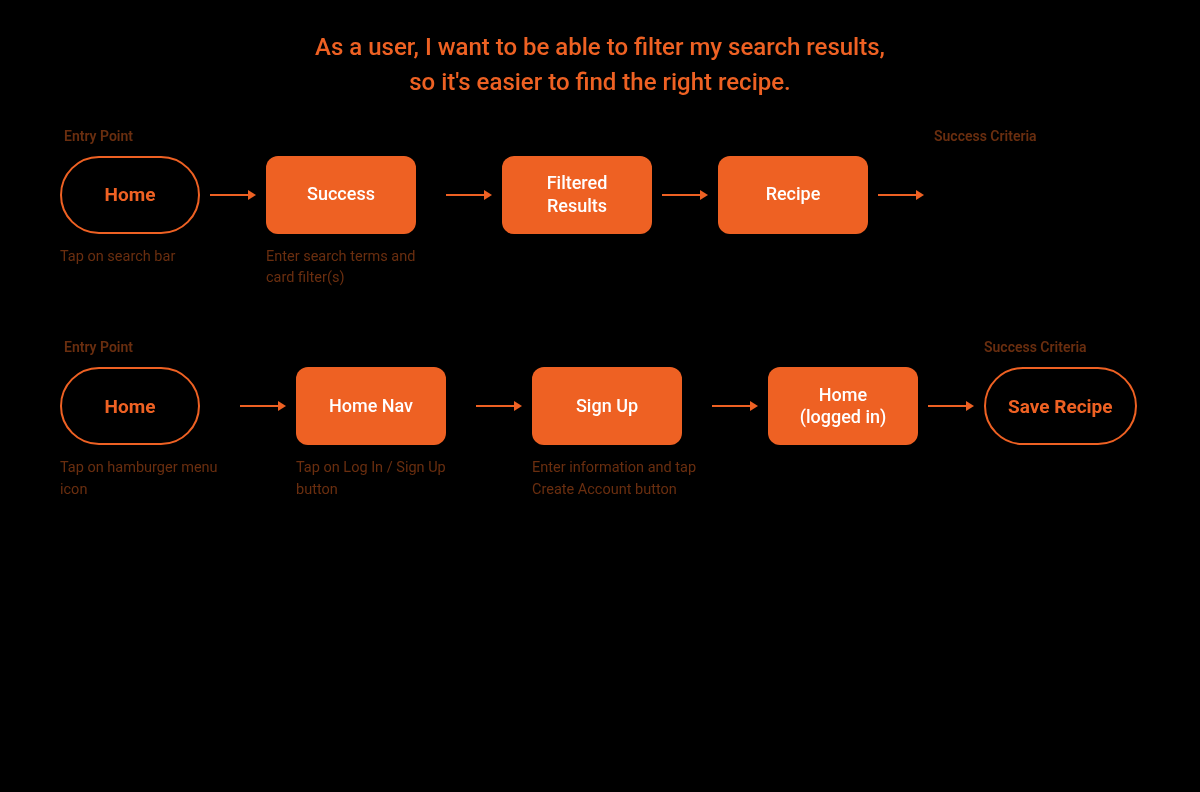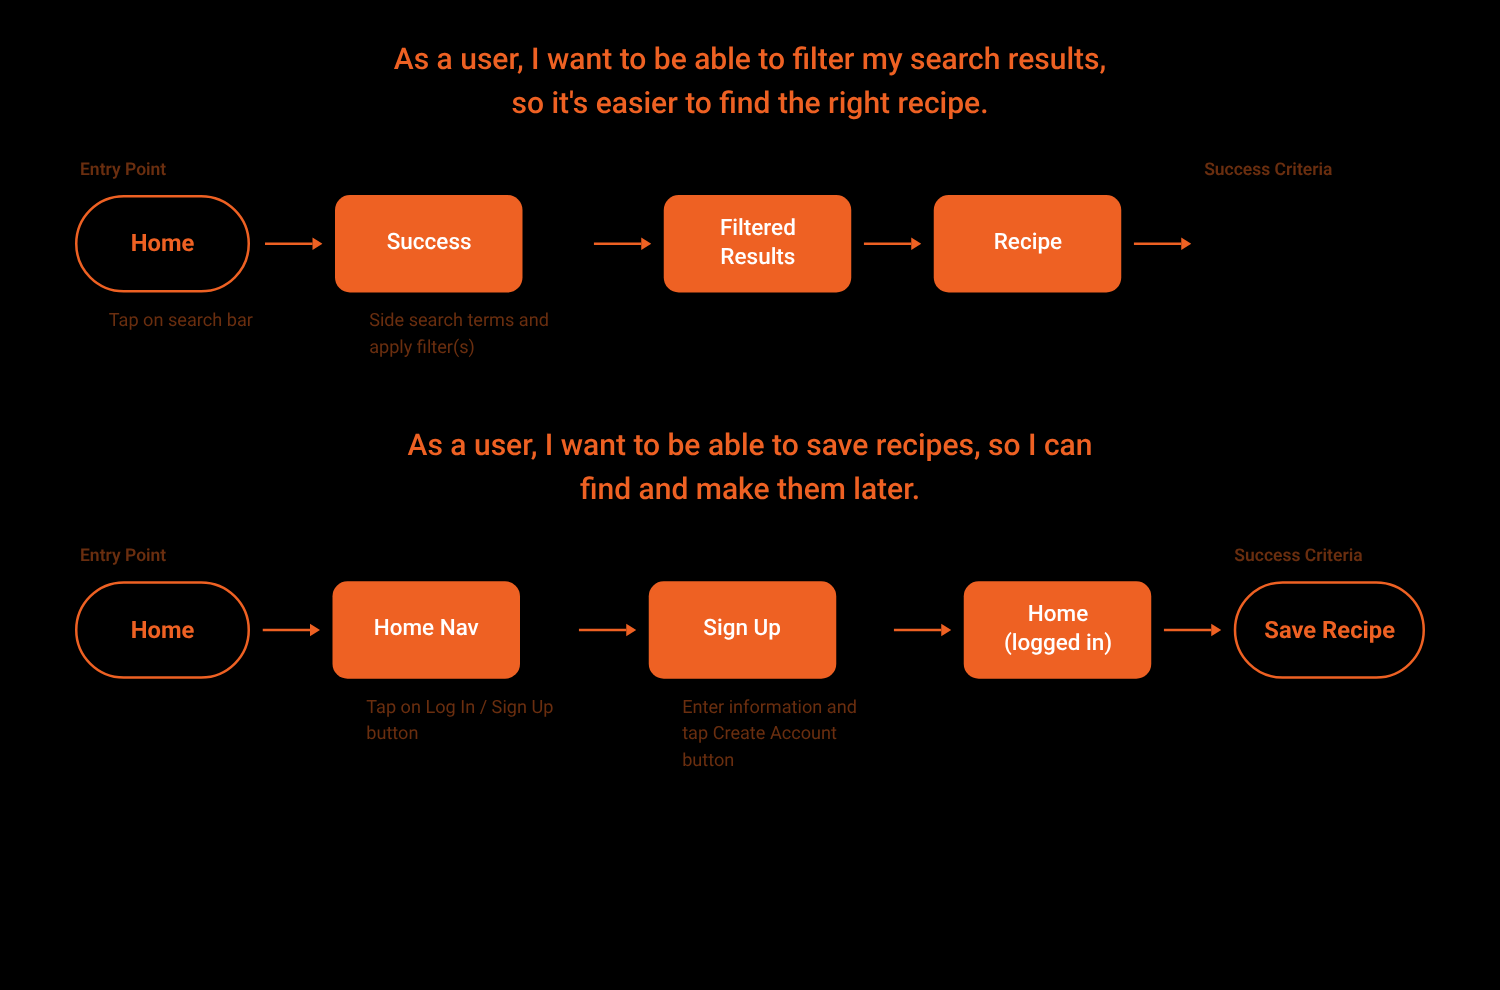--- a/index.html
+++ b/index.html
@@ -86,21 +86,20 @@
     padding: 0 18px;
     min-width: 150px;
     line-height: 1.25;
   }
   .desc {
     color: var(--dark-brown);
     font-size: 14.5px;
     line-height: 1.5;
     margin-top: 12px;
     max-width: 170px;
-    margin-left: 27px;
   }
   .col .node-row { margin-top: 0; }
   .arrow-svg { display: block; }
   .spacer-header { height: 18px; margin-bottom: 10px; }
 </style>
 </head>
 <body>
 
 <div class="page" id="page">
     <div class="story">
@@ -120,21 +119,21 @@
               <line x1="0" y1="7" x2="38" y2="7" stroke="#ee6123" stroke-width="2"></line>
               <polygon points="38,2 46,7 38,12" fill="#ee6123"></polygon>
             </svg>
           </div>
         </div>
         <div class="col">
           <div class="spacer-header"></div>
           <div class="node-row">
             <div class="box">Success</div>
           </div>
-          <div class="desc">Side search terms and apply filter(s)</div>
+          <div class="desc">Enter search terms and card filter(s)</div>
         </div>
         <div class="col">
           <div class="spacer-header"></div>
           <div class="node-row" style="padding: 0px 6px;">
             <svg width="46" height="14" viewBox="0 0 46 14" class="arrow-svg">
               <line x1="0" y1="7" x2="38" y2="7" stroke="#ee6123" stroke-width="2"></line>
               <polygon points="38,2 46,7 38,12" fill="#ee6123"></polygon>
             </svg>
           </div>
         </div>
@@ -167,27 +166,27 @@
               <polygon points="38,2 46,7 38,12" fill="#ee6123"></polygon>
             </svg>
           </div>
         </div>
         <div class="col">
           <div class="col-header right">Success Criteria</div>
         </div>
       </div>
     </div>
     <div class="story">
-      <div class="story-title">As a user, I want to be able to save recipes, so I can<br>find and make them later.</div>
       <div class="flow-row">
         <div class="col">
           <div class="col-header">Entry Point</div>
           <div class="node-row">
             <div class="pill">Home</div>
           </div>
+          <div class="desc">Tap on hamburger menu icon</div>
         </div>
         <div class="col">
           <div class="spacer-header"></div>
           <div class="node-row" style="padding: 0px 6px;">
             <svg width="46" height="14" viewBox="0 0 46 14" class="arrow-svg">
               <line x1="0" y1="7" x2="38" y2="7" stroke="#ee6123" stroke-width="2"></line>
               <polygon points="38,2 46,7 38,12" fill="#ee6123"></polygon>
             </svg>
           </div>
         </div>

